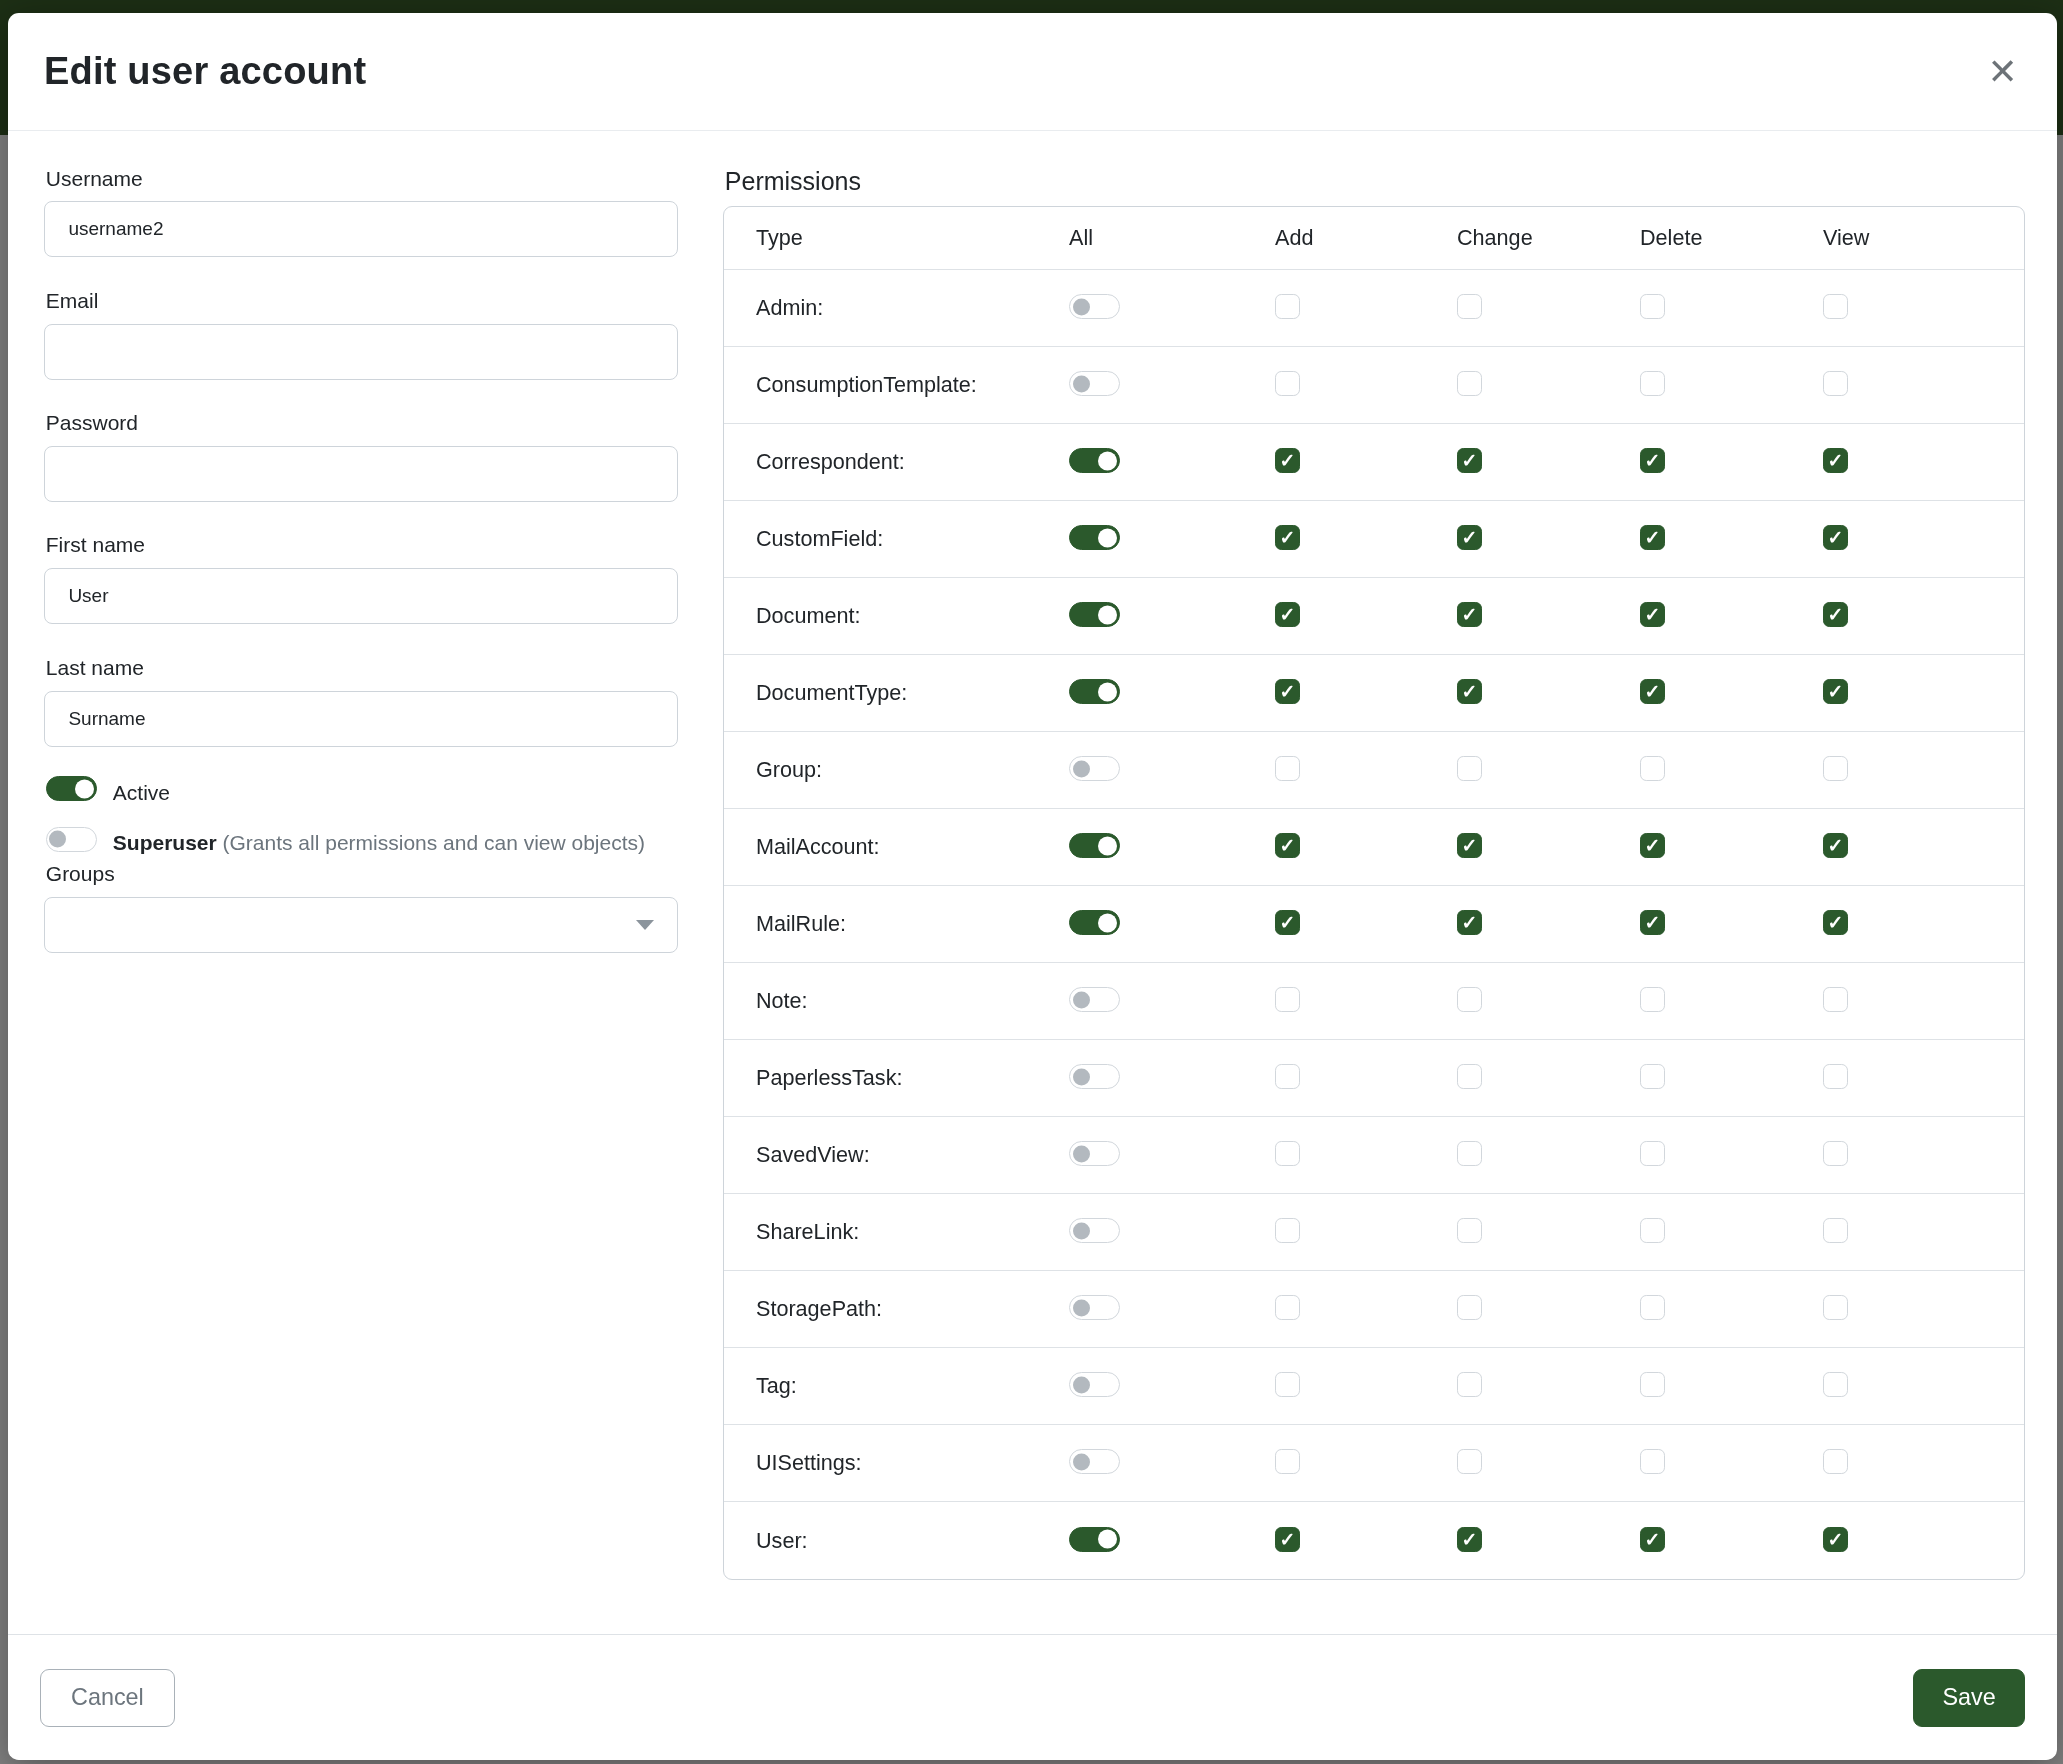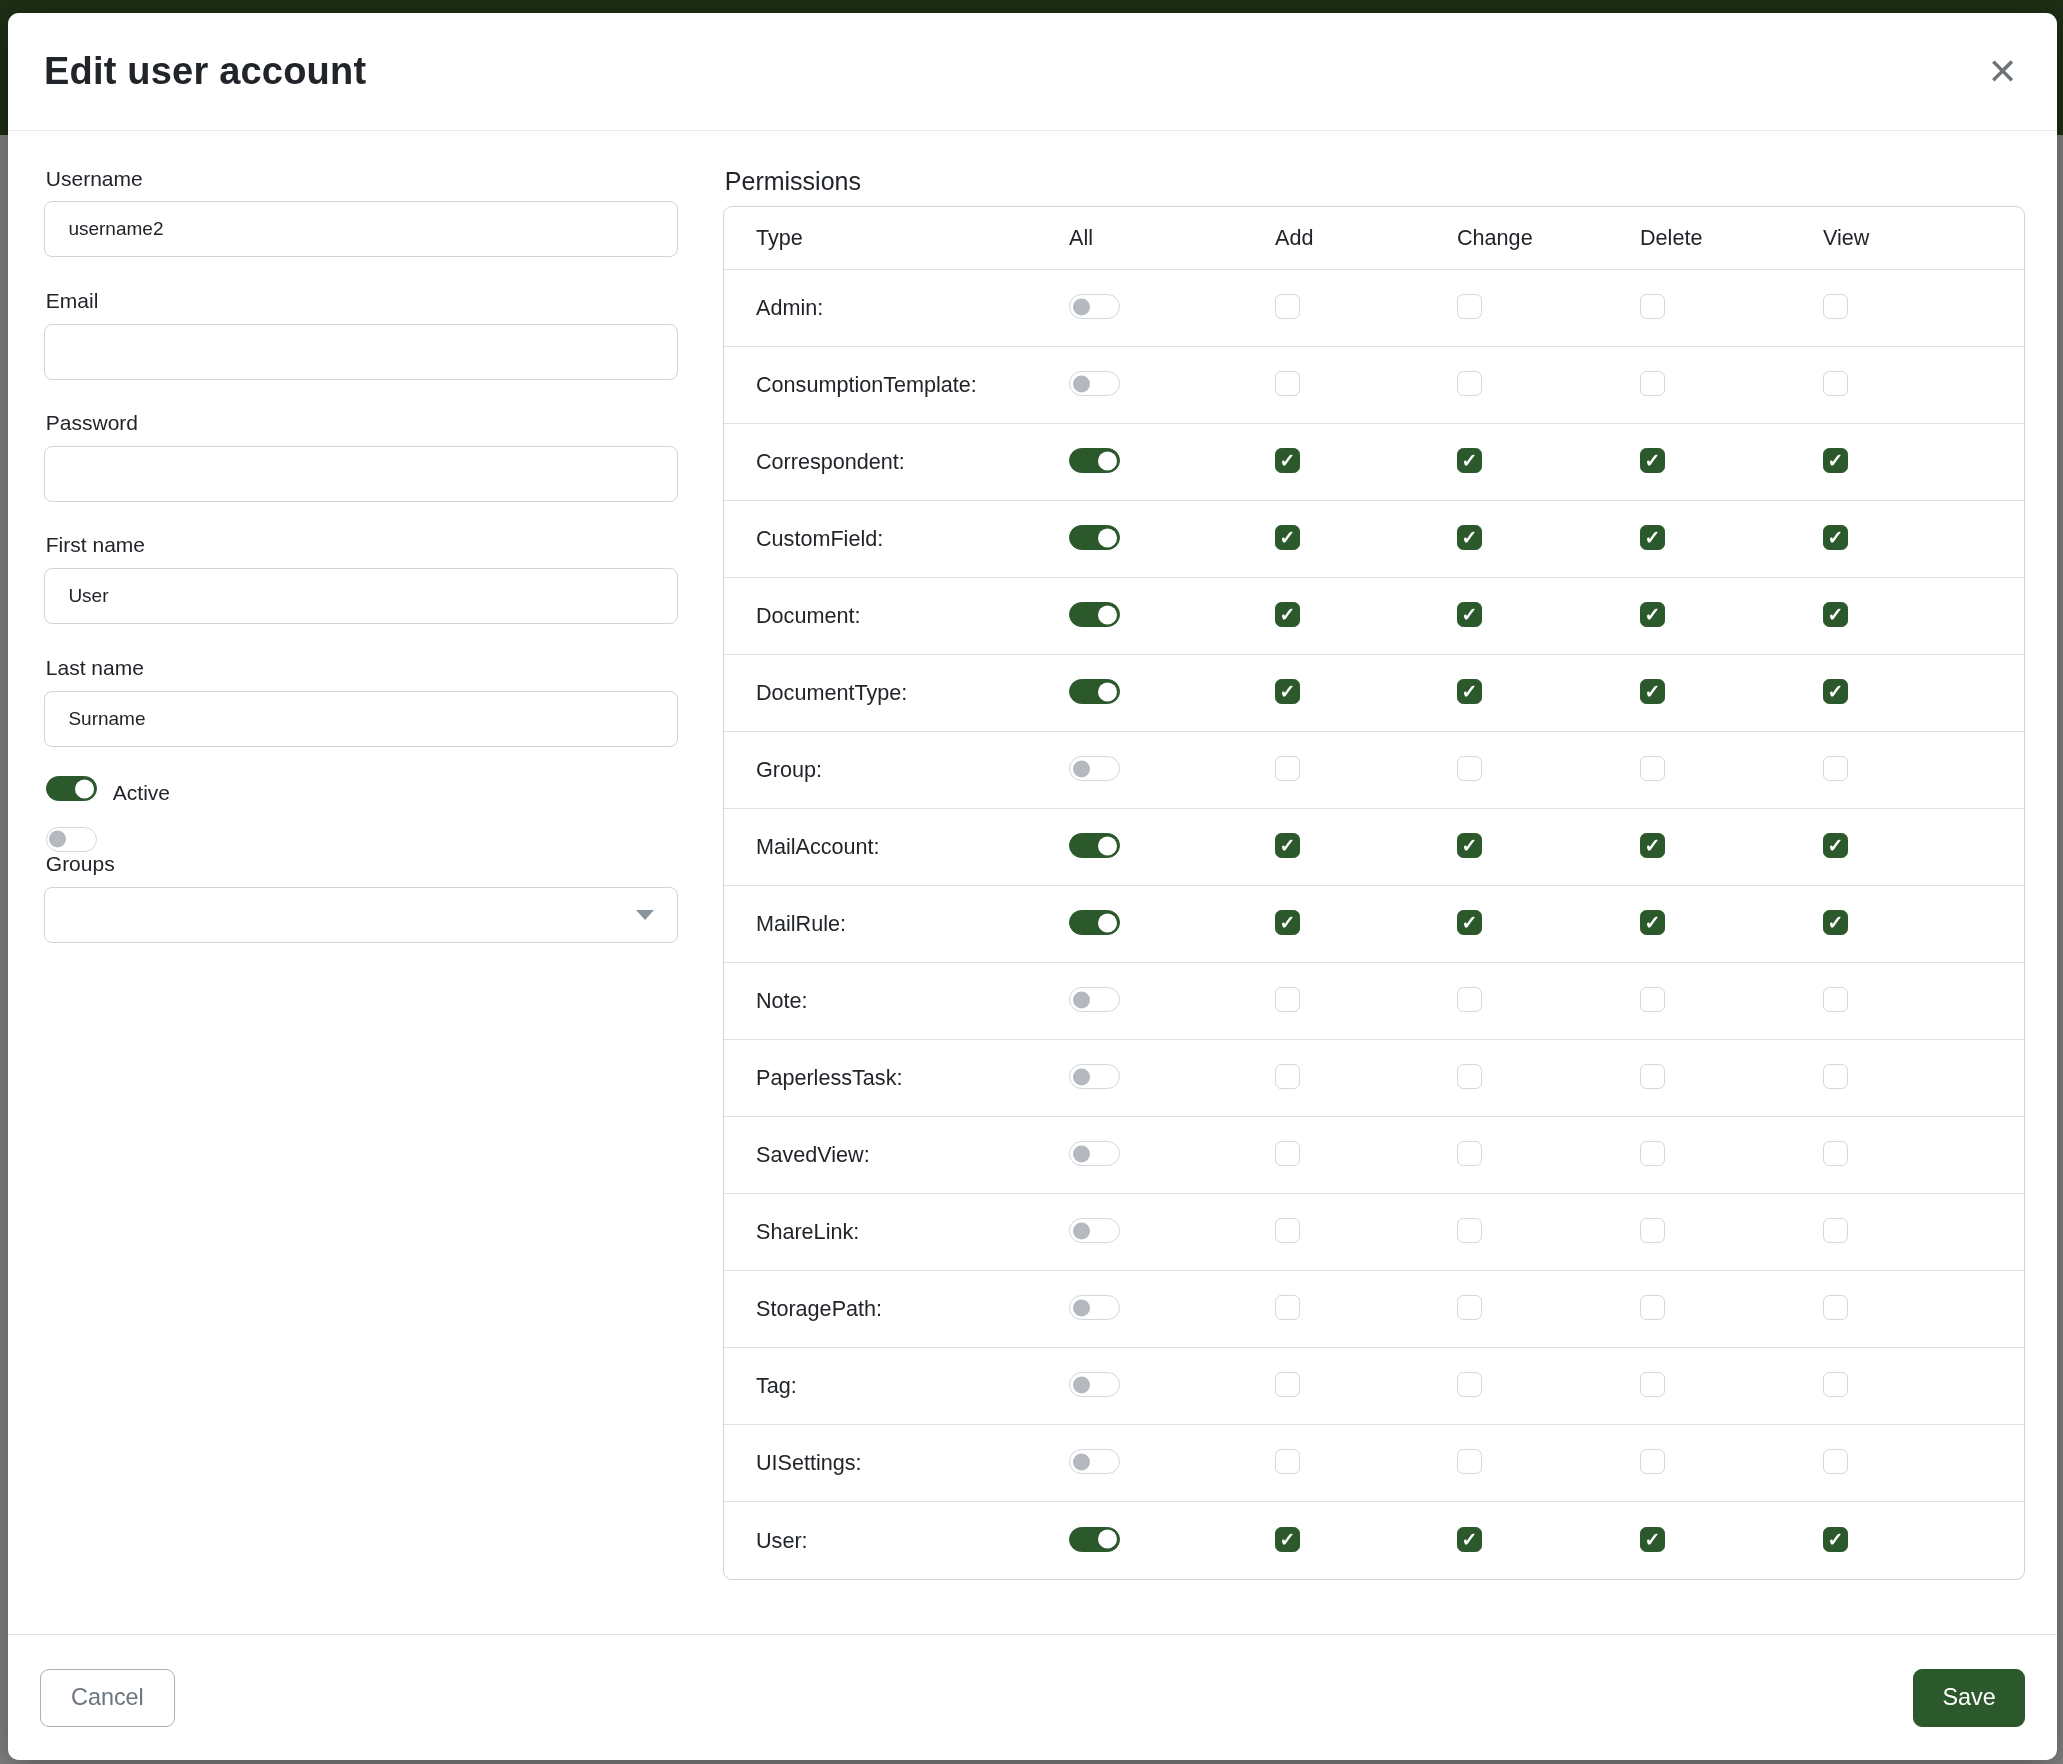--- a/index.html
+++ b/index.html
@@ -177,20 +177,24 @@
 
       <div class="toggle-row first">
         <span class="switch on" id="active-switch"></span>
         <div class="toggle-text">
           <span class="toggle-label">Active</span>
         </div>
       </div>
 
       <div class="toggle-row" style="margin-top:12.6px;">
         <span class="switch" id="superuser-switch"></span>
+        <div class="toggle-text">
+          <span class="toggle-label semibold">Superuser</span>
+          <span class="toggle-note">(Grants all permissions and can view objects)</span>
+        </div>
       </div>
 
       <div class="groups-group">
         <label class="field-label">Groups</label>
         <div class="select-box">
           <span class="select-caret"></span>
         </div>
       </div>
 
     </div>

